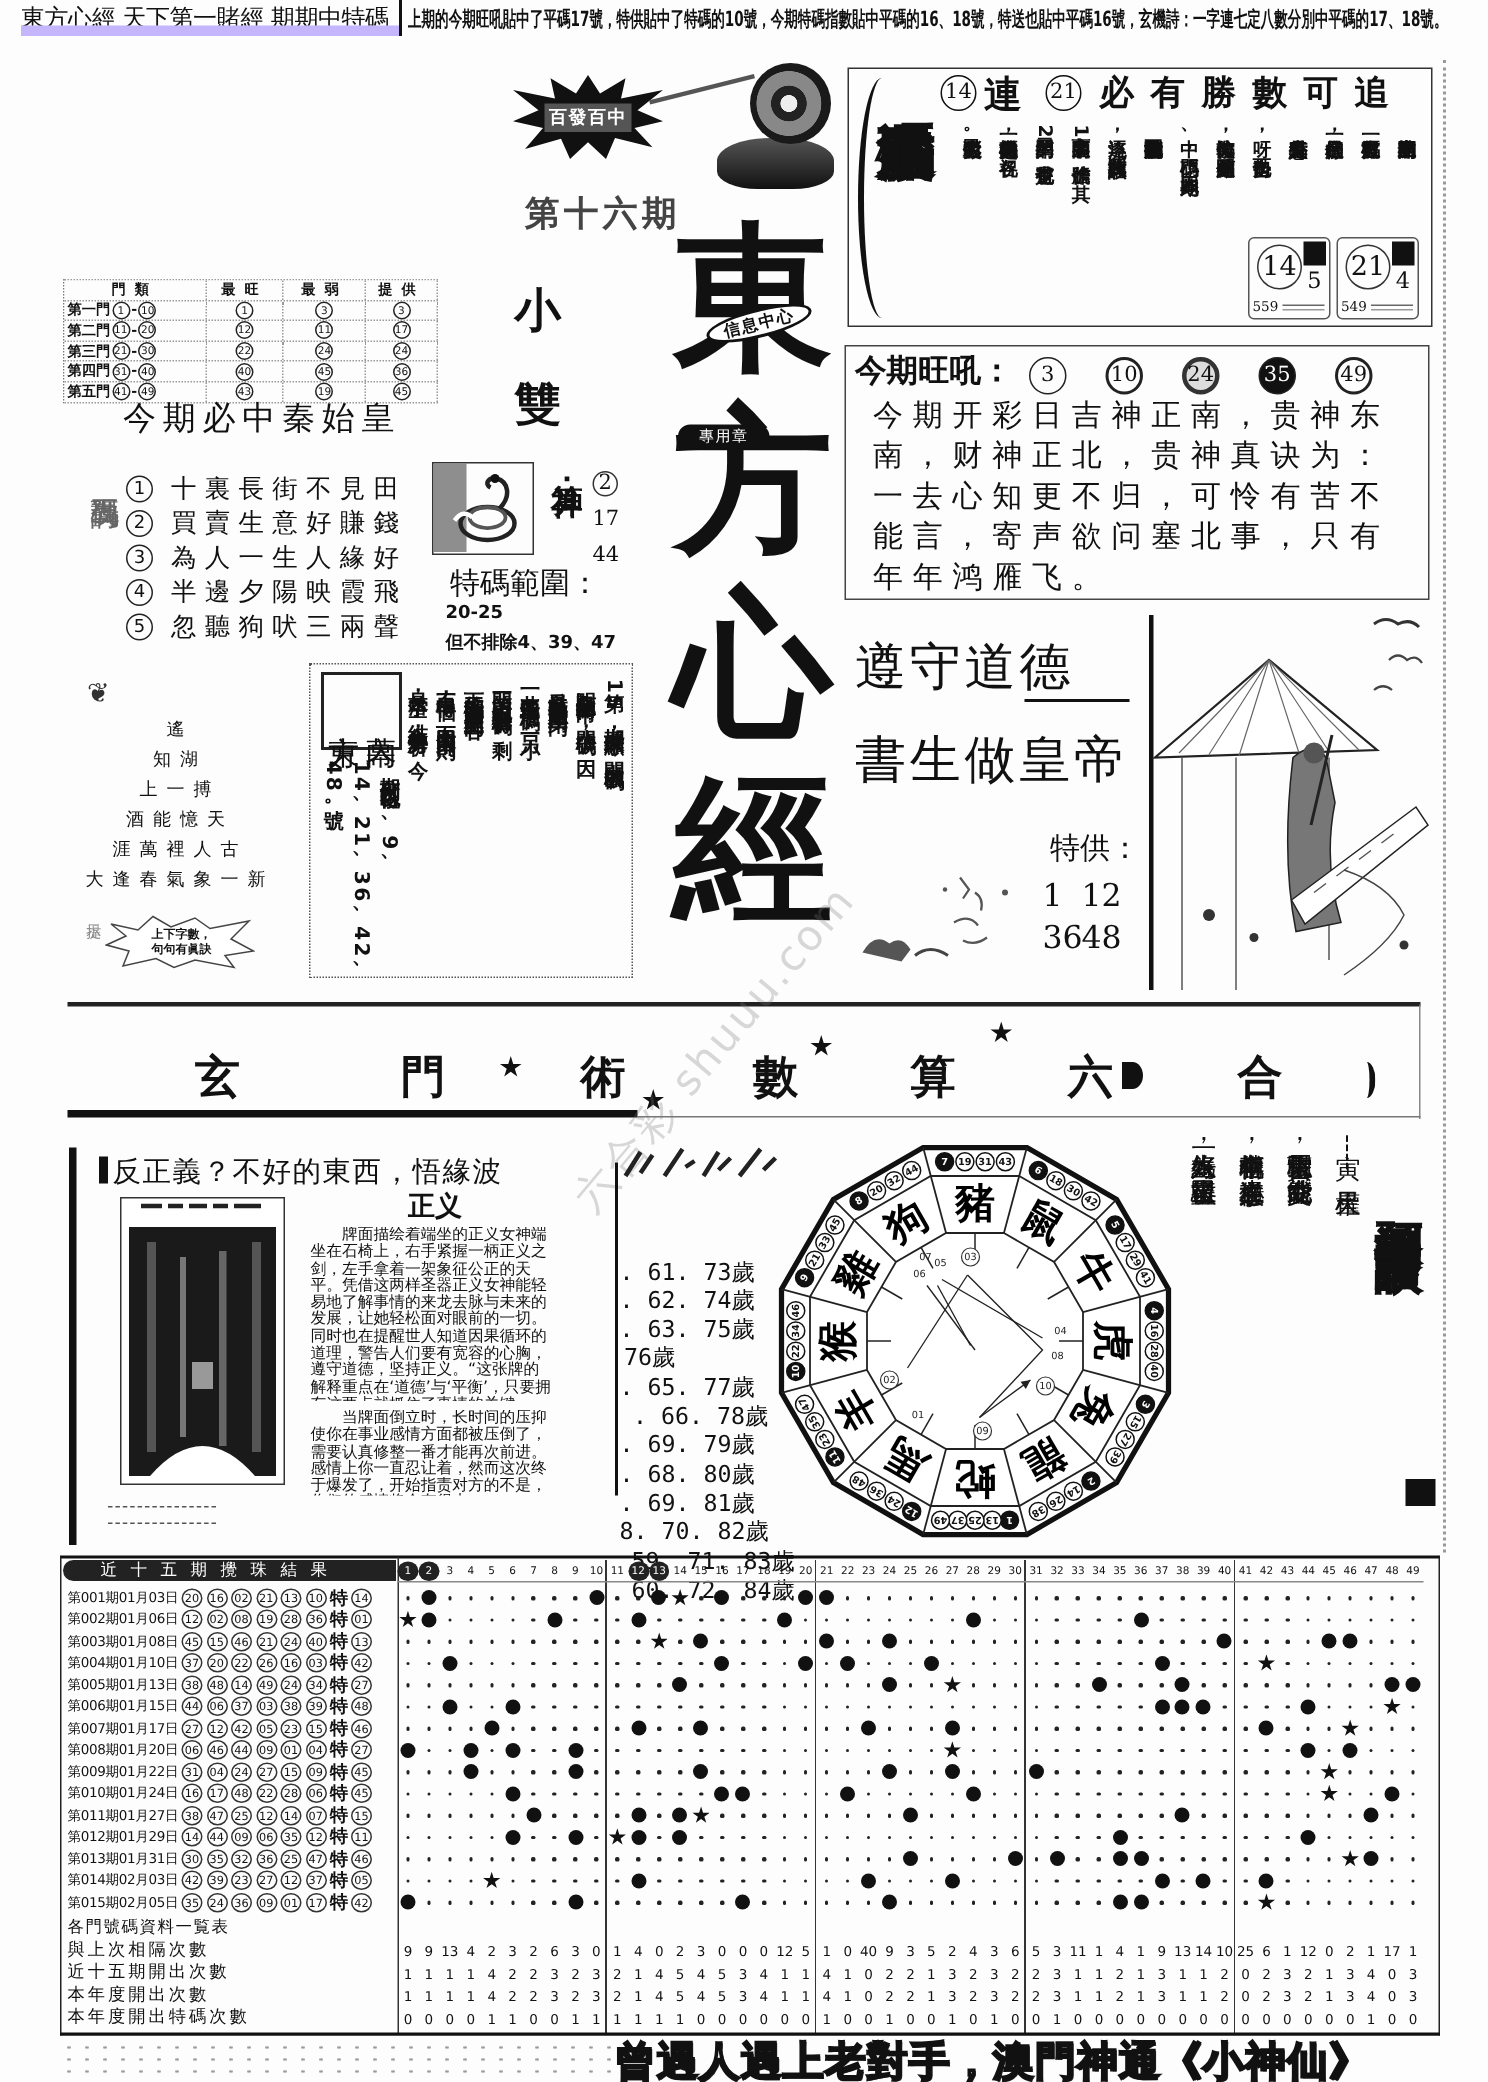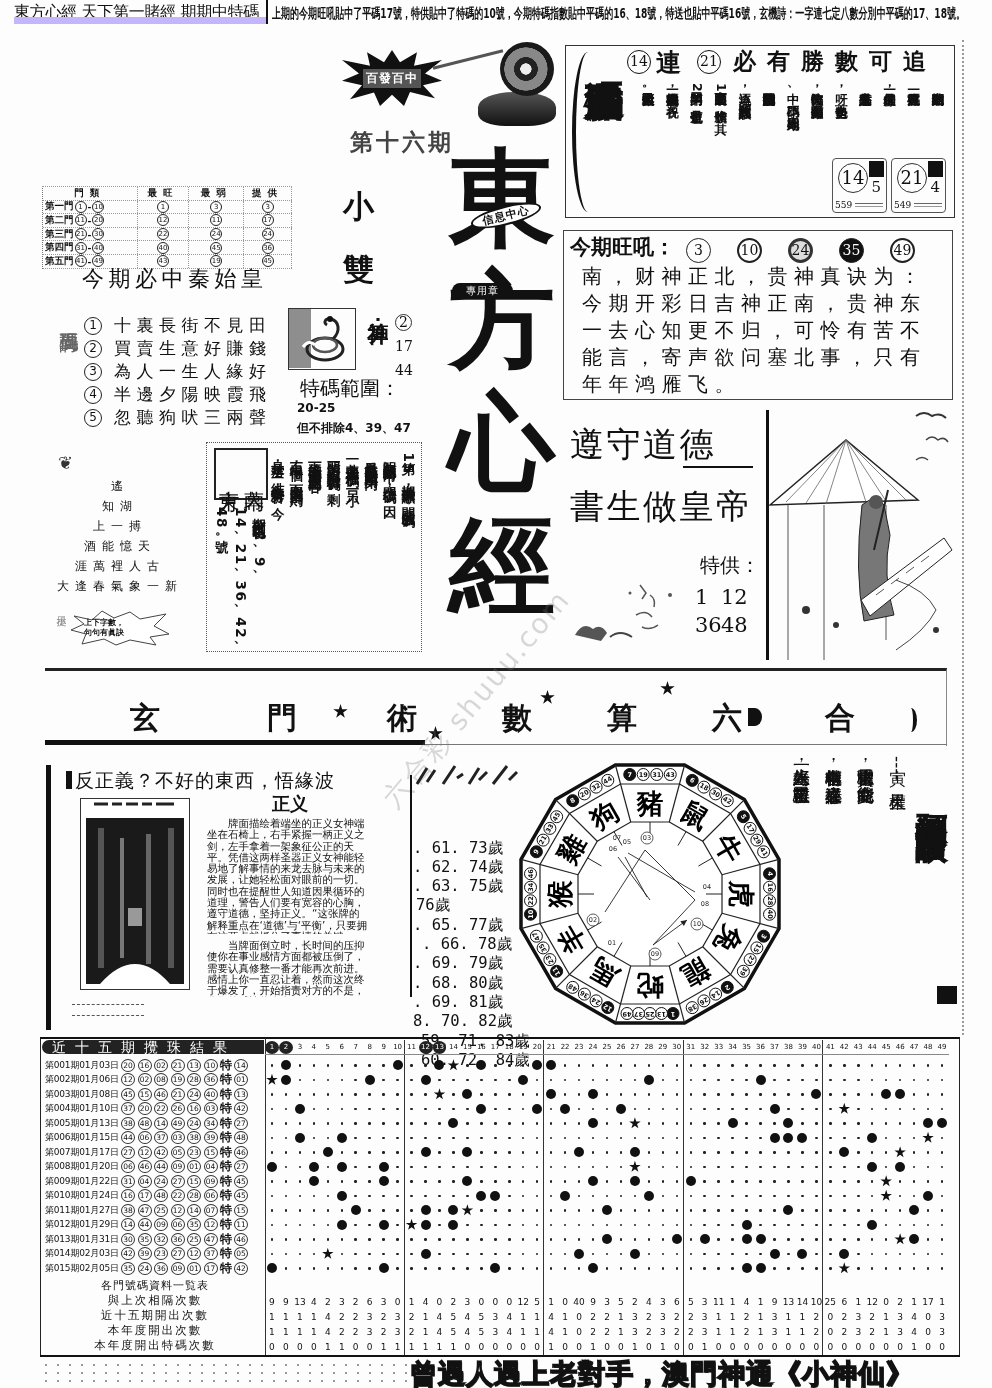--- a/index.html
+++ b/index.html
@@ -48,21 +48,21 @@
 .ss-nums div:nth-of-type(1) span{display:inline-block;width:17px;height:17px;border:1px solid #333;border-radius:50%;line-height:15px;text-align:center}
 .sr-label{left:300px;top:375px;font-size:20px}
 .sr-range{left:297px;top:401px;font-size:12px;font-weight:bold}
 .sr-excl{left:297px;top:420px;font-size:12px;font-weight:bold}
 
 
 .fleuron{left:58px;top:452px;font-size:18px;color:#333}
 .riddle{left:50px;top:476px;width:140px;text-align:center;font-size:12px;letter-spacing:6px;line-height:20px}
 .hint-label{left:54px;top:608px;writing-mode:vertical-rl;font-size:10px;color:#888}
 .hint-burst{left:70px;top:610px;width:100px;height:36px}
-.hint-text{left:84px;top:618px;width:74px;font-size:8px;line-height:10px;text-align:left;font-weight:bold}
+.hint-text{left:84px;top:618px;width:74px;font-size:8px;line-height:10px;text-align:center;font-weight:bold}
 
 
 .ins-box{left:206px;top:442px;width:216px;height:210px;border:1px dotted #555}
 .ins-title{left:214px;top:448px;width:54px;height:52px;border:2px solid #222;writing-mode:vertical-lr;font-size:21px;line-height:25px;text-align:center}
 .ins-cols{left:212px;top:451px;width:206px;height:200px;writing-mode:vertical-rl;font-size:13.5px;font-weight:bold;letter-spacing:1.5px;line-height:18.7px}
 .ins-cols>div{width:18.7px;white-space:nowrap}
 .ins-cols>div:nth-of-type(n+9){margin-top:56px}
 
 
 .tb-box{left:565px;top:45px;width:390px;height:173px;border:1.5px solid #333}
@@ -133,41 +133,41 @@
 
 .fate-title{left:912px;top:790px;writing-mode:vertical-rl;font-size:31px;font-weight:900;color:#fff;-webkit-text-stroke:1.3px #111;letter-spacing:3px;line-height:40px}
 .fate-sq{left:937px;top:986px;width:20px;height:18px;background:#111}
 .fate-cols{left:786px;top:756px;width:128px;height:280px;writing-mode:vertical-rl;font-size:17px;line-height:32px}
 .fate-cols>div{width:32px;white-space:nowrap}
 .perf{left:962px;top:40px;width:2px;height:995px;border-left:2px dotted #999}
 
 
 .res-frame{left:40px;top:1037px;width:920px;height:320px;border:1px solid #222;border-top:2px solid #111}
 .res-split{left:265px;top:1038px;width:1px;height:318px;background:#333}
-.res-title{left:42px;top:1040px;width:222px;height:14px;background:#222;color:#fff;font-size:14px;line-height:14px;letter-spacing:9px;padding-left:10px;border-radius:7px 0 0 7px;white-space:nowrap}
+.res-title{left:42px;top:1040px;width:222px;height:14px;background:#222;color:#fff;font-size:11px;line-height:14px;letter-spacing:9px;padding-left:25px;border-radius:7px 0 0 7px;white-space:nowrap}
 .rrows{left:45px;top:1058px;width:220px}
 .rrow{display:flex;align-items:center;height:14.5px}
 .rlabel{width:76px;font-size:9px;white-space:nowrap;letter-spacing:-0.2px}
 .rnums{display:flex}
 .rn{display:inline-block;width:14px;height:13px;margin-right:2.5px;border:1px solid #333;border-radius:50%;font-size:7.5px;line-height:11px;text-align:center}
 .rsp-label{font-size:12px;font-weight:bold;width:14px}
 .ghead{left:265px;top:1040px;width:684px;height:15px;display:grid;grid-template-columns:repeat(49,1fr);font-size:7px;align-items:center;border-bottom:1px solid #888}
 .ghead span{text-align:center;line-height:13px}
 .ghead span:nth-of-type(1),.ghead span:nth-of-type(2),.ghead span:nth-of-type(12),.ghead span:nth-of-type(13){background:#222;color:#fff;border-radius:50%}
 .gsep{left:265px;top:1040px;width:684px;height:316px;background:repeating-linear-gradient(to right,transparent 0 138.6px,#333 138.6px 139.6px)}
 .grid{left:265px;top:1058px;width:684px}
 .grow{display:grid;grid-template-columns:repeat(49,1fr);height:14.5px}
 .gc{display:flex;align-items:center;justify-content:center}
 .gc.sm::before{content:"";width:2.5px;height:2.5px;background:#222;border-radius:50%}
 .gc.big::before{content:"";width:10px;height:10px;background:#111;border-radius:50%}
 .gc.star::before{content:"";width:12px;height:12px;background:#111;clip-path:polygon(50% 0,61% 35%,98% 35%,68% 57%,79% 91%,50% 70%,21% 91%,32% 57%,2% 35%,39% 35%)}
 .stats{left:265px;top:1294px;width:684px}
 .srow{display:grid;grid-template-columns:repeat(49,1fr);height:15px;font-size:9px;align-items:center}
 .srow span{text-align:center}
-.slabels{left:45px;top:1278px;width:220px;text-align:center;font-family:Liberation Serif, serif}
+.slabels{left:45px;top:1278px;width:220px;text-align:left;font-family:Liberation Serif, serif}
 .slabel-title{font-size:11px;height:15px;line-height:15px;letter-spacing:1px}
 .slabel{font-size:11.5px;height:15px;line-height:15px;letter-spacing:2px}
 .res-bottom{left:40px;top:1355px;width:920px;height:2px;background:#111}
 .foot-dots{left:40px;top:1361px;width:370px;height:22px;background-image:radial-gradient(#999 1px,transparent 1.6px);background-size:12px 8px}
 .foot-text{left:410px;top:1356px;font-size:27px;font-weight:900;color:#fff;-webkit-text-stroke:1.5px #111;text-shadow:1px 1px 0 #333;letter-spacing:1px;white-space:nowrap}
 </style>
 </head>
 <body>
 
 <div class="abs slogan-box">東方心經 天下第一賭經 期期中特碼</div>
@@ -433,22 +433,22 @@
 <div class="abs hp-nums">
 
 <span>3</span>
     <span>10</span>
     <span>24</span>
     <span>35</span>
     <span>49</span>
   </div>
 <div class="abs hp-text">
 
-<div>南，财神正北，贵神真诀为：</div>
-    <div>今期开彩日吉神正南，贵神东</div>
+<div>今期开彩日吉神正南，贵神东</div>
+    <div>南，财神正北，贵神真诀为：</div>
     <div>一去心知更不归，可怜有苦不</div>
     <div>能言，寄声欲问塞北事，只有</div>
     <div>年年鸿雁飞。</div>
   </div>
 
 <div class="abs r2" style="top:422px">遵守道德</div>
 <div class="abs r2-ul"></div>
 <div class="abs r2" style="top:484px">書生做皇帝</div>
 <div class="abs so-label">特供：</div>
 <div class="abs so-nums">

